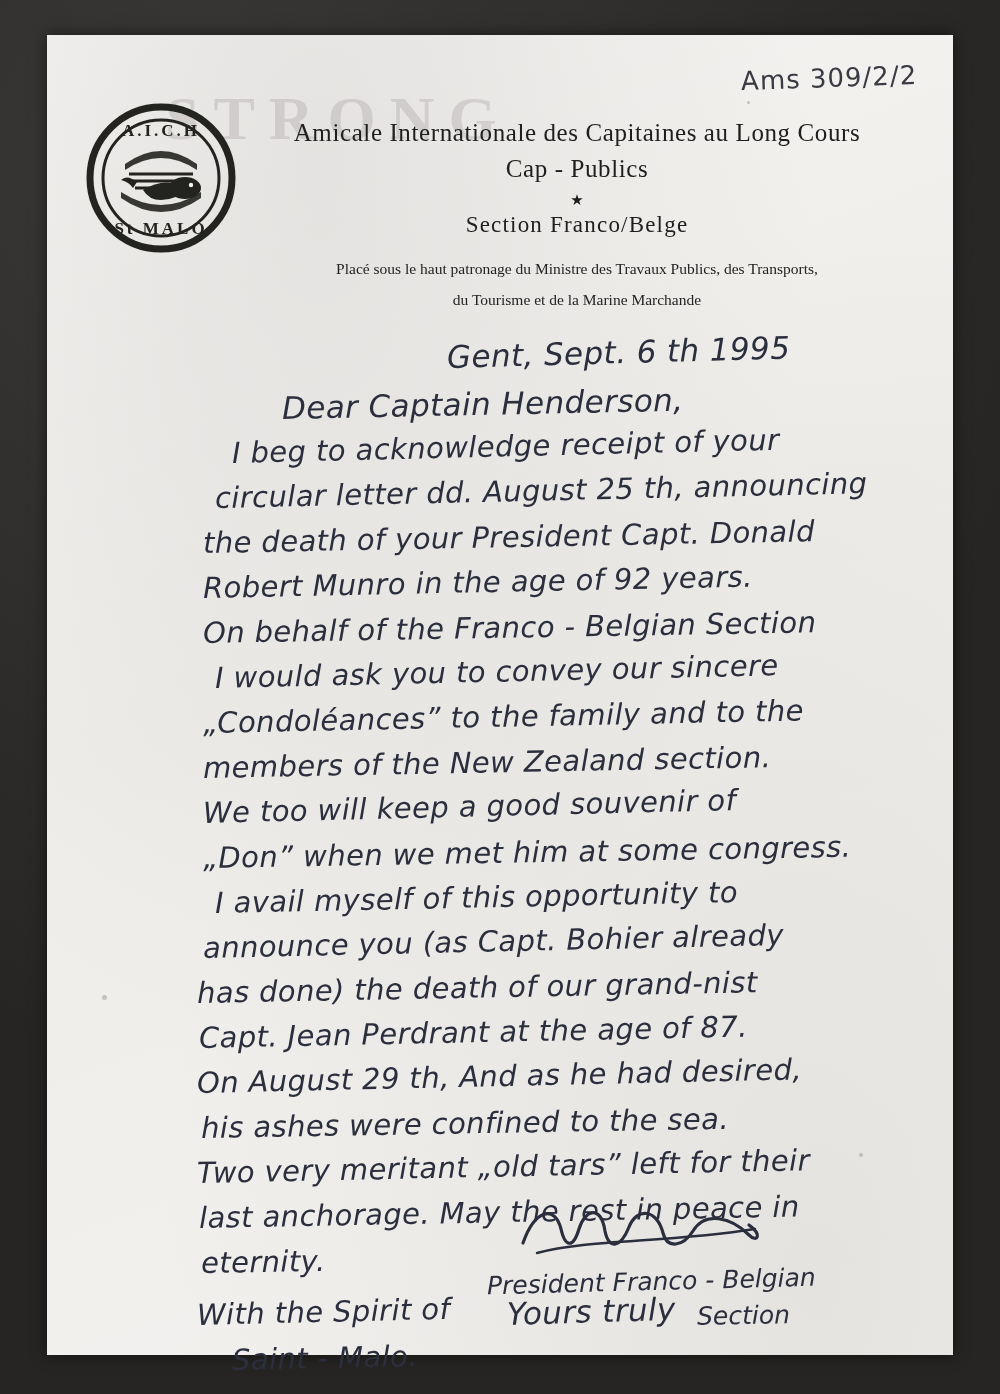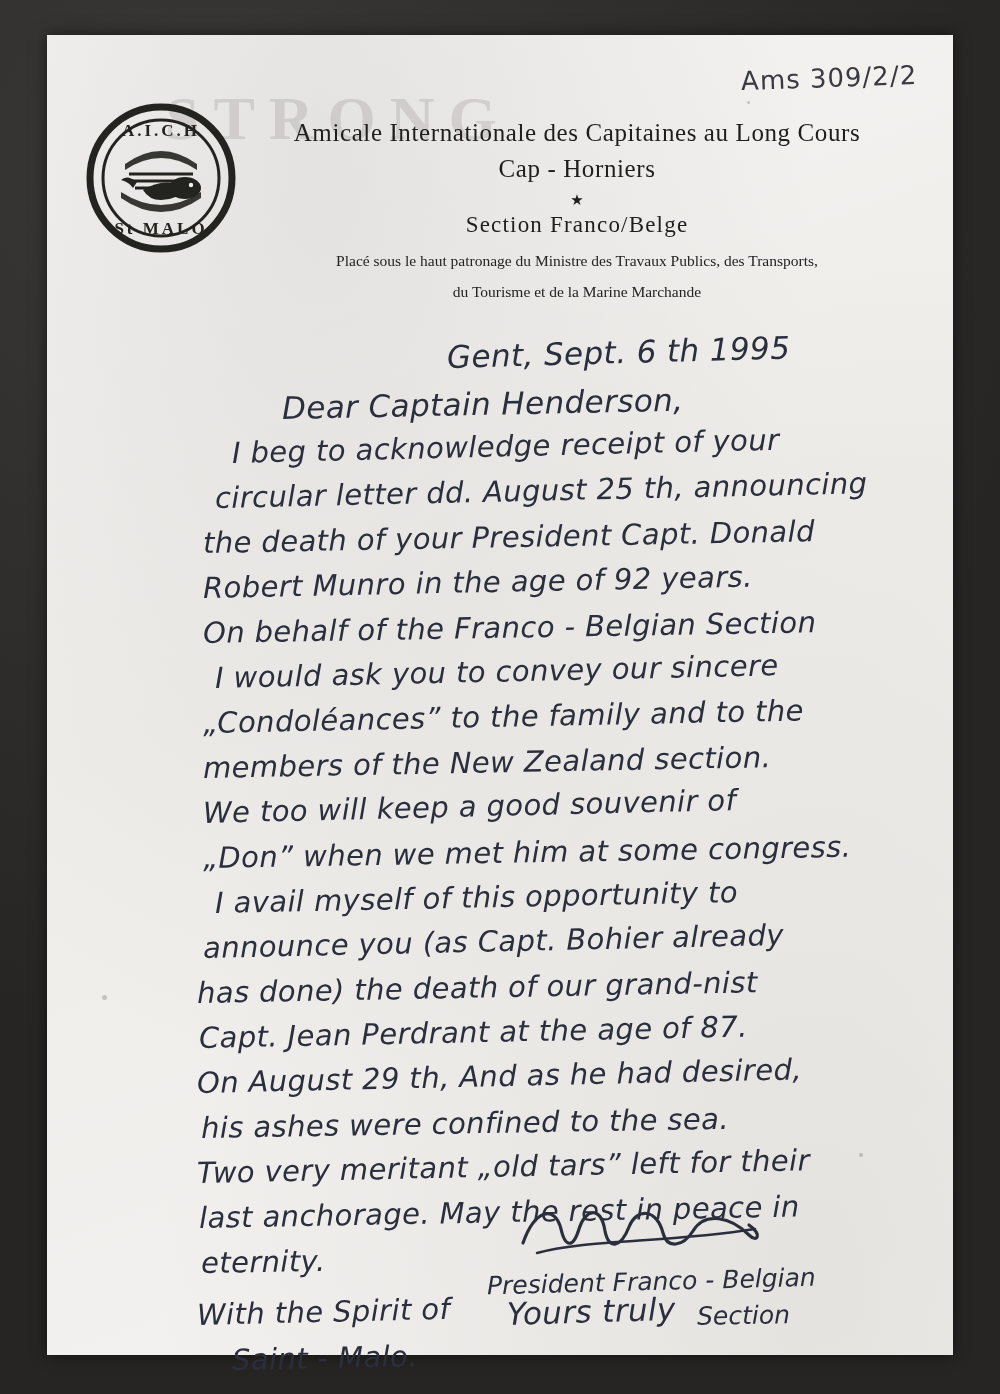--- a/index.html
+++ b/index.html
@@ -103,21 +103,21 @@
     line-height: 1;
   }
   .lh-section {
     font-size: 23px;
     letter-spacing: 1.2px;
     margin-top: 2px;
   }
   .lh-patronage {
     font-size: 15.5px;
     line-height: 1.45;
-    margin-top: 12px;
+    margin-top: 20px;
     color: #232323;
   }
   .hw-body {
     position: absolute;
     left: 60px;
     top: 300px;
     width: 800px;
   }
   .hw-line {
     font-family: "DejaVu Sans", sans-serif;
@@ -219,21 +219,21 @@
       </g>
       <g fill="#23231f" font-family="Liberation Serif, serif" font-size="17" font-weight="bold">
         <text x="76" y="34" text-anchor="middle" transform="rotate(0 76 34)" letter-spacing="3">A.I.C.H</text>
         <text x="76" y="132" text-anchor="middle" letter-spacing="3">St MALO</text>
       </g>
     </svg>
   </div>
 
   <div class="letterhead">
     <div class="lh-line1">Amicale Internationale des Capitaines au Long Cours</div>
-    <div class="lh-line2">Cap - Horniers</div>
+    <div class="lh-line2">Cap - Publics</div>
     <div class="lh-star">★</div>
     <div class="lh-section">Section Franco/Belge</div>
     <div class="lh-patronage">Placé sous le haut patronage du Ministre des Travaux Publics, des Transports,</div>
     <div class="lh-patronage" style="margin-top:9px;">du Tourisme et de la Marine Marchande</div>
   </div>
 
   <div class="hw-body">
     <div class="hw-line hw-date" style="transform:rotate(-1.6deg);">Gent, Sept. 6 th 1995</div>
     <div class="hw-line hw-salut" style="transform:rotate(-1.2deg);">Dear Captain Henderson,</div>
 

